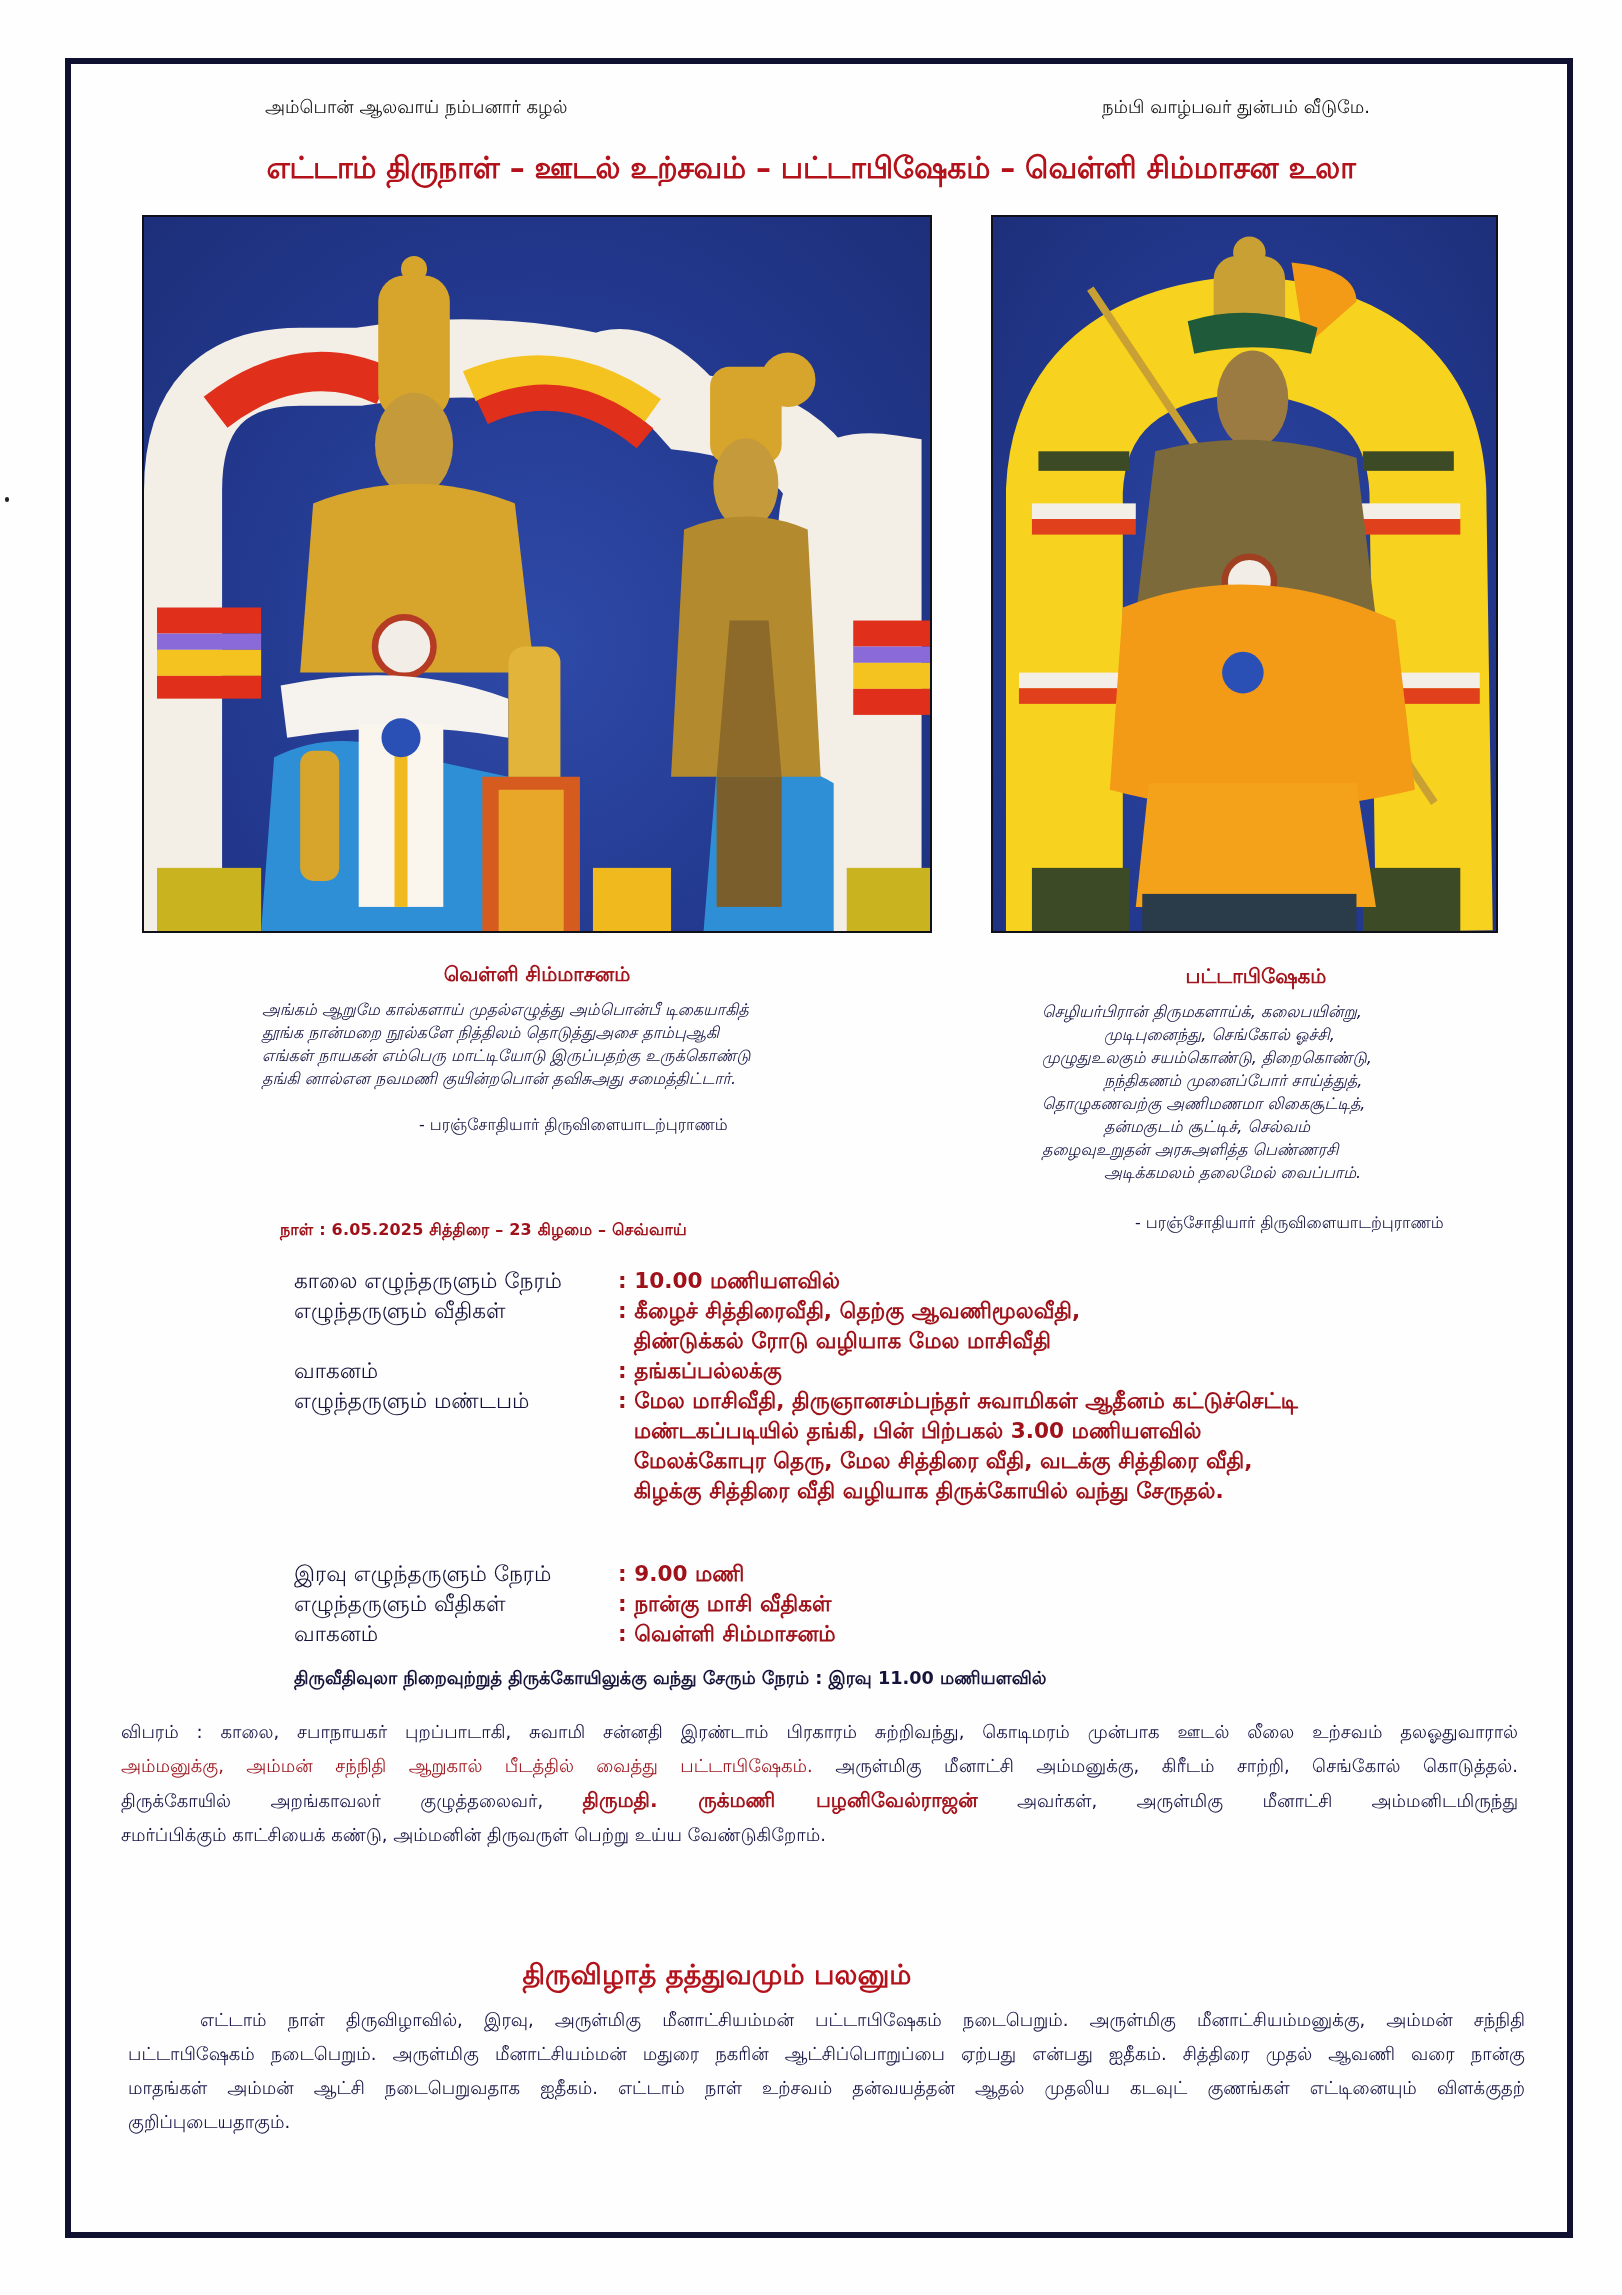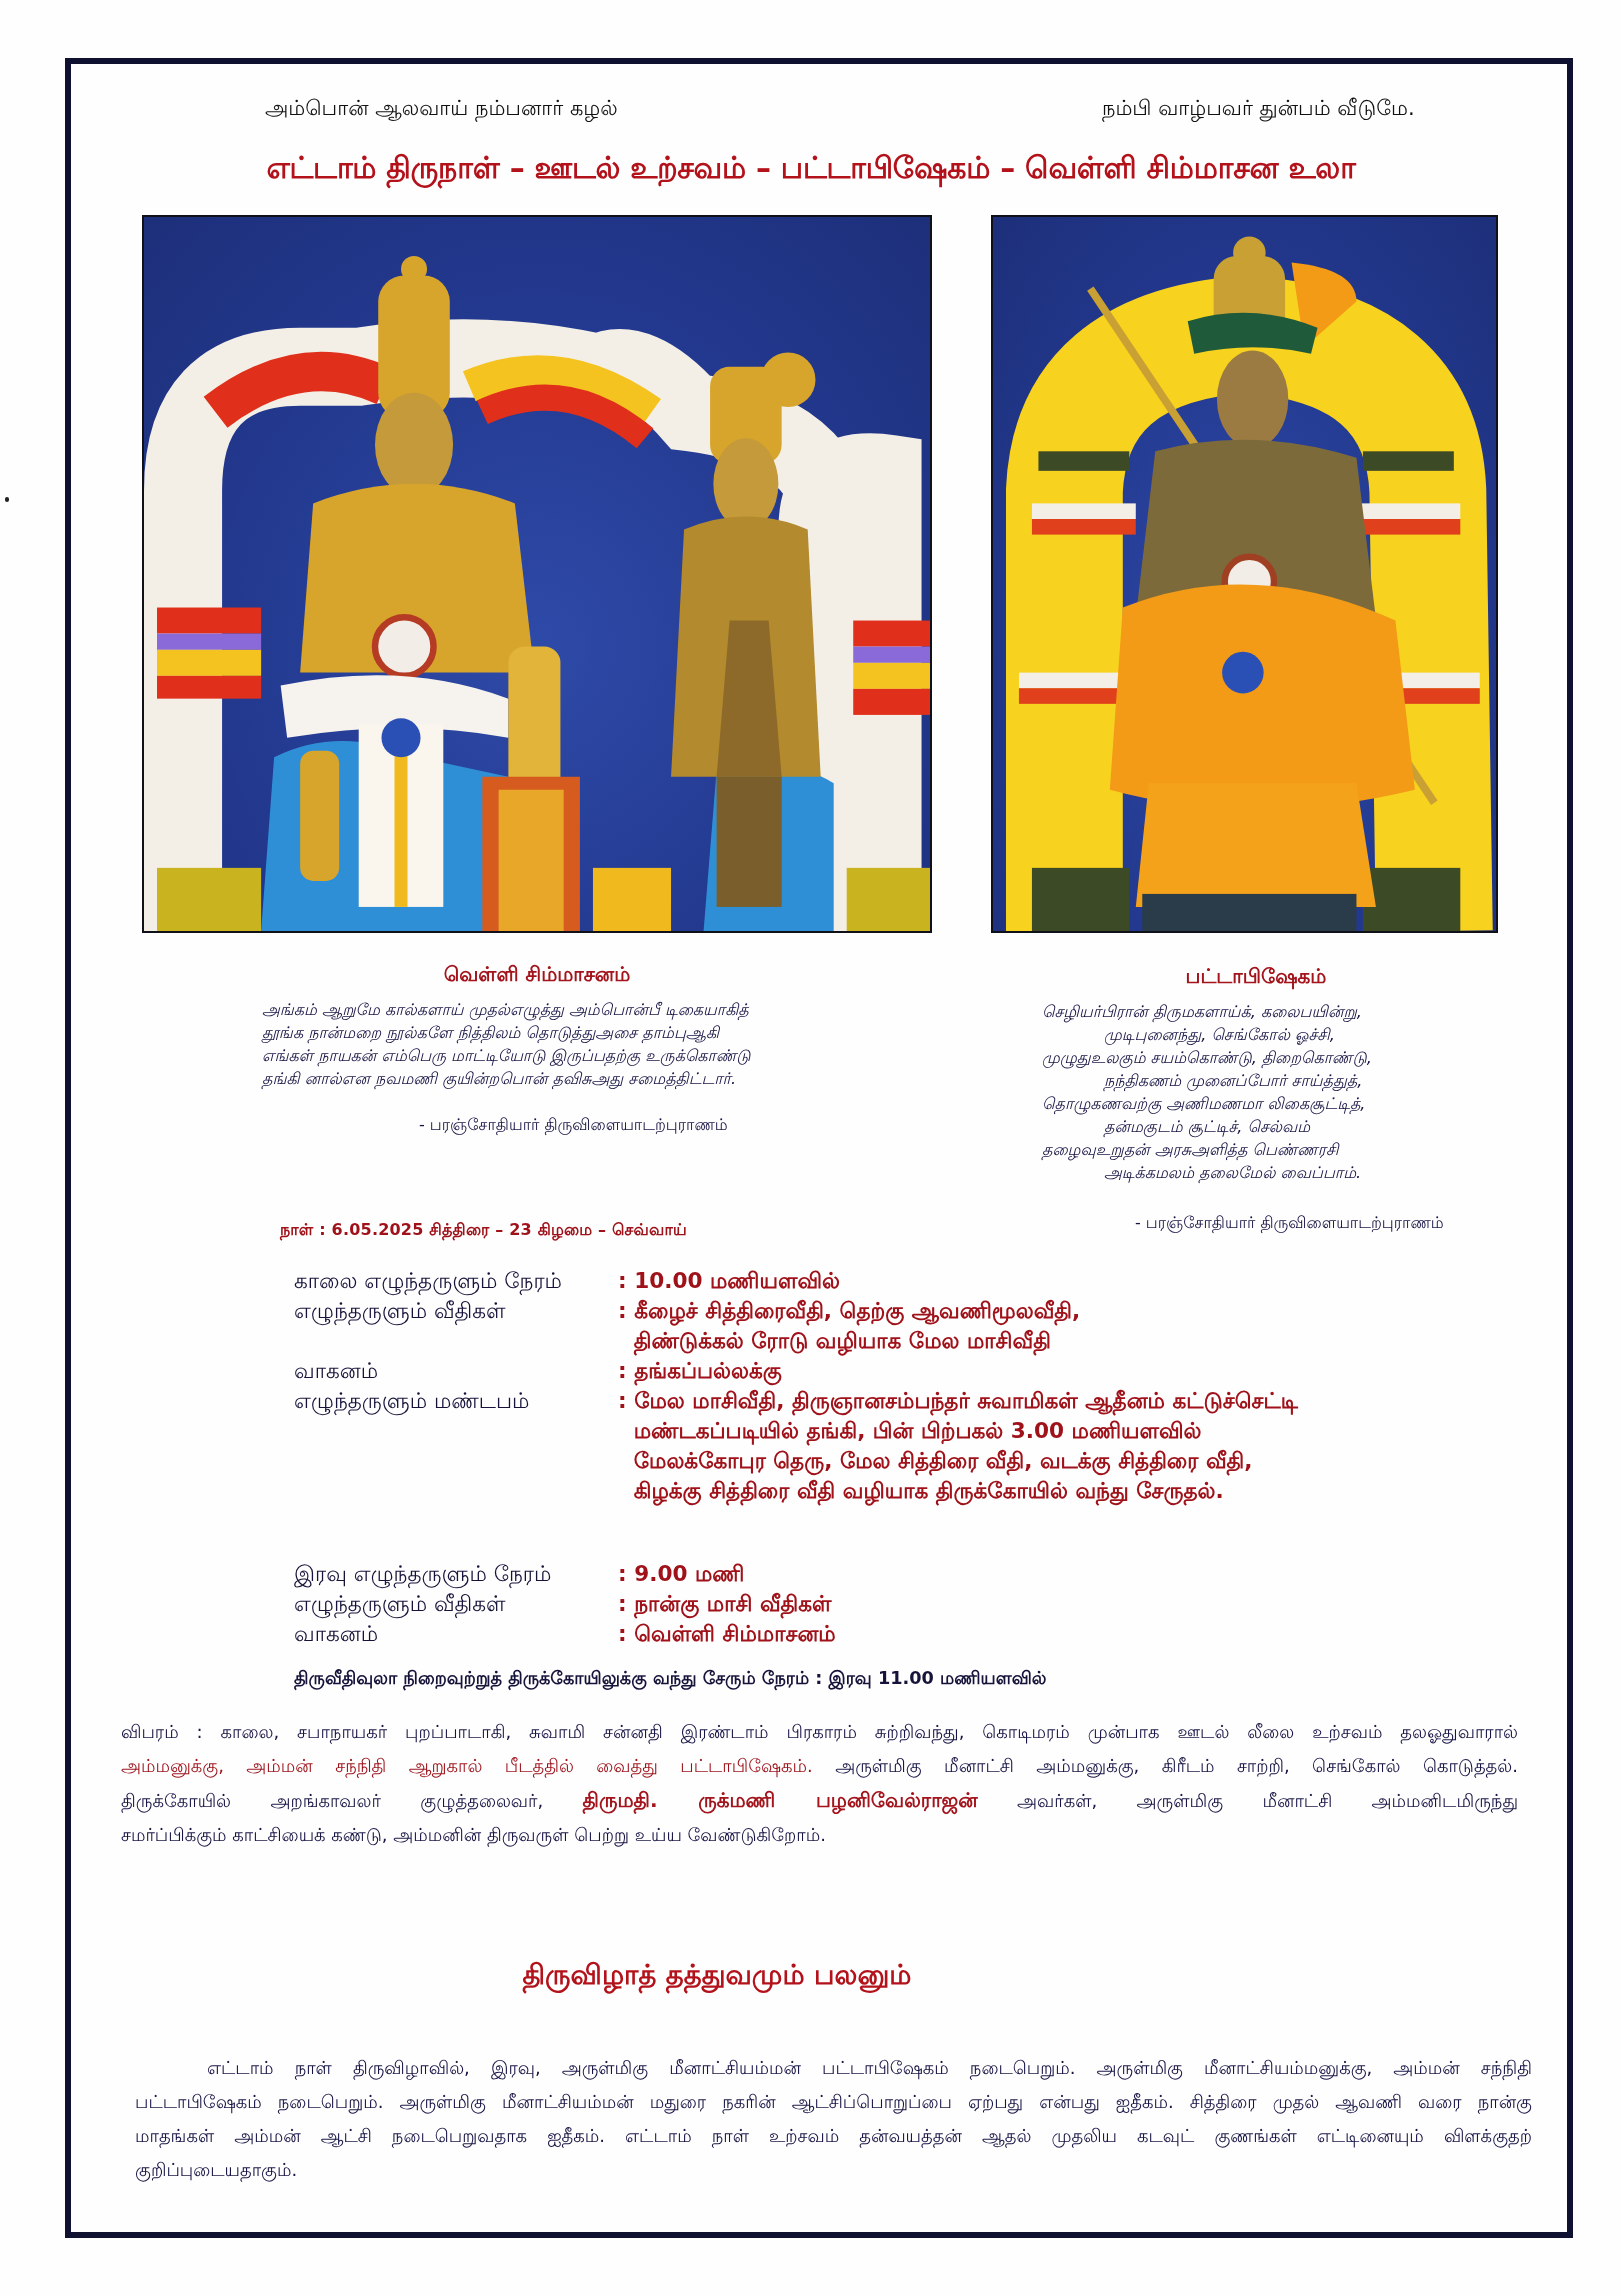--- a/index.html
+++ b/index.html
@@ -5,21 +5,21 @@
   html, body { margin: 0; padding: 0; }
   body {
     width: 1622px; height: 2295px; background: #fefefe; position: relative; overflow: hidden;
     font-family: "DejaVu Sans", "Liberation Sans", sans-serif; color: #15133a;
   }
   .frame {
     position: absolute; left: 65px; top: 58px; width: 1508px; height: 2180px;
     border: 6.5px solid #101030; box-sizing: border-box;
   }
   .abs { position: absolute; }
-  .quote-top { font-size: 21px; color: #111; white-space: nowrap; }
+  .quote-top { font-size: 18px; color: #111; white-space: nowrap; }
   .main-title {
     left: 0; width: 1622px; top: 150px; text-align: center; font-size: 30px; font-weight: bold;
     color: #b3121b; white-space: nowrap; letter-spacing: -0.3px;
   }
   .photo {
     border: 2px solid #101018; box-sizing: border-box; overflow: hidden;
     background: radial-gradient(ellipse at 50% 60%, #2e4aa8 0%, #23398f 55%, #1d2f7a 100%);
   }
   .photo svg { width: 100%; height: 100%; display: block; }
   .cap-title { font-size: 20px; color: #a3141c; font-weight: bold; text-align: center; white-space: nowrap; }
@@ -210,19 +210,19 @@
   </span>
   <span class="ln">
     <span>திருக்கோயில் அறங்காவலர் குழுத்தலைவர், </span><span class="red-b">திருமதி. ருக்மணி பழனிவேல்ராஜன்</span><span> அவர்கள், அருள்மிகு மீனாட்சி அம்மனிடமிருந்து</span>
   </span>
   <span class="ln last">
     <span>சமர்ப்பிக்கும் காட்சியைக் கண்டு, அம்மனின் திருவருள் பெற்று உய்ய வேண்டுகிறோம்.</span>
   </span>
 </div>
 
 <div class="abs sec-title" style="left:17px;width:1316px;top:1958px;padding-left:42px;">திருவிழாத் தத்துவமும் பலனும்</div>
-<div class="abs para" style="left:135px;top:2003px;width:1397px;line-height:34px;margin-top:48px;">
+<div class="abs para" style="left:128px;top:2003px;width:1397px;line-height:34px;">
   <span class="ln" style="padding-left:72px;">எட்டாம் நாள் திருவிழாவில், இரவு, அருள்மிகு மீனாட்சியம்மன் பட்டாபிஷேகம் நடைபெறும். அருள்மிகு மீனாட்சியம்மனுக்கு, அம்மன் சந்நிதி</span>
   <span class="ln">பட்டாபிஷேகம் நடைபெறும். அருள்மிகு மீனாட்சியம்மன் மதுரை நகரின் ஆட்சிப்பொறுப்பை ஏற்பது என்பது ஐதீகம். சித்திரை முதல் ஆவணி வரை நான்கு</span>
   <span class="ln">மாதங்கள் அம்மன் ஆட்சி நடைபெறுவதாக ஐதீகம். எட்டாம் நாள் உற்சவம் தன்வயத்தன் ஆதல் முதலிய கடவுட் குணங்கள் எட்டினையும் விளக்குதற்</span>
   <span class="ln last">குறிப்புடையதாகும்.</span>
 </div>
 
 
 </body></html>

